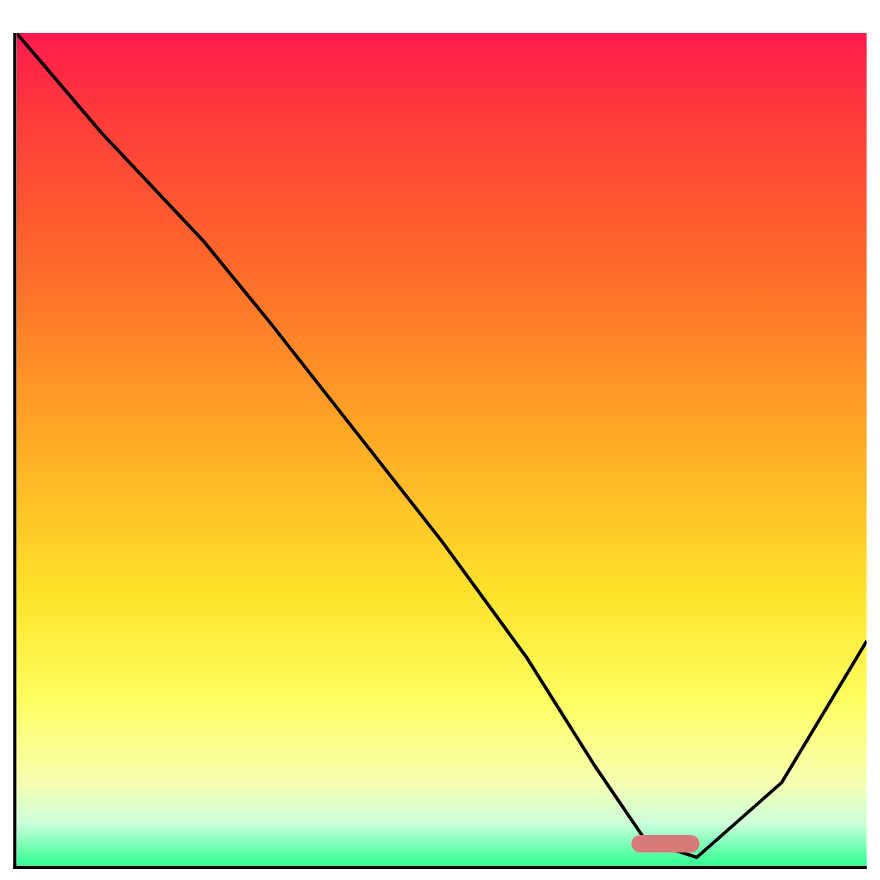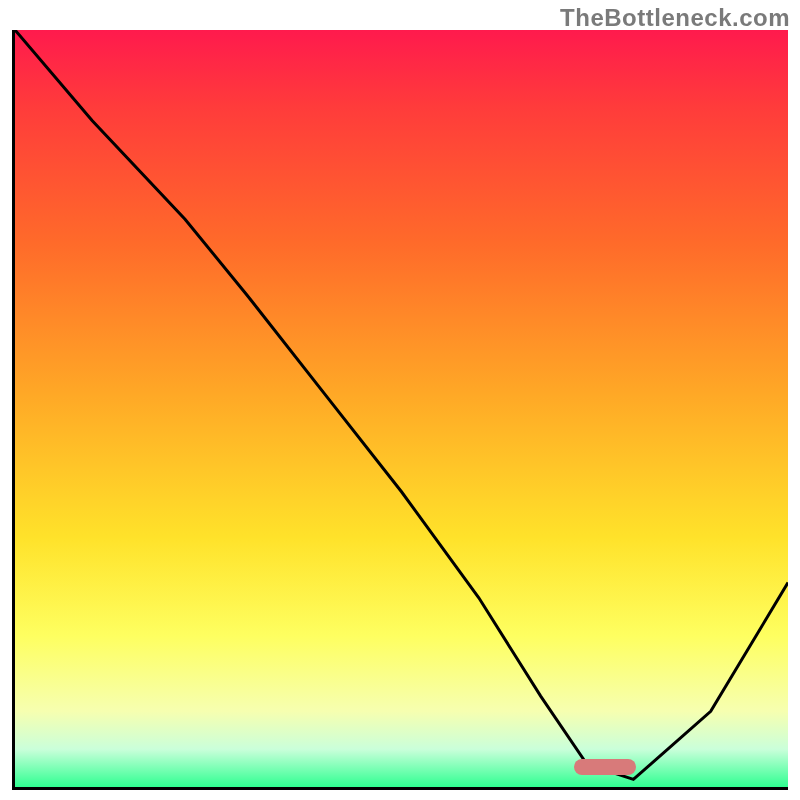--- a/index.html
+++ b/index.html
@@ -66,21 +66,20 @@
     width: 62px;
     height: 16px;
     border-radius: 8px;
     background: #d87a7a;
   }
 </style>
 </head>
 <body>
 
 <div class="wrap">
-  <div class="attrib">TheBottleneck.com</div>
 
   <div class="plot">
     <div class="gradient"></div>
 
     <svg class="curve" viewBox="0 0 776 760" preserveAspectRatio="none">
       <path id="curve-path" fill="none" stroke="#000" stroke-width="3" d="M0.0 0.0 L77.6 91.2 L170.7 190.0 L232.8 266.0 L310.4 364.8 L388.0 463.6 L465.6 570.0 L527.7 668.8 L574.2 737.2 L620.8 752.4 L698.4 684.0 L776.0 554.8"></path>
     </svg>
 
     <div id="marker" class="marker" style="left: 558.72px; width: 62.08px; top: 729.2px;"></div>
   </div>

